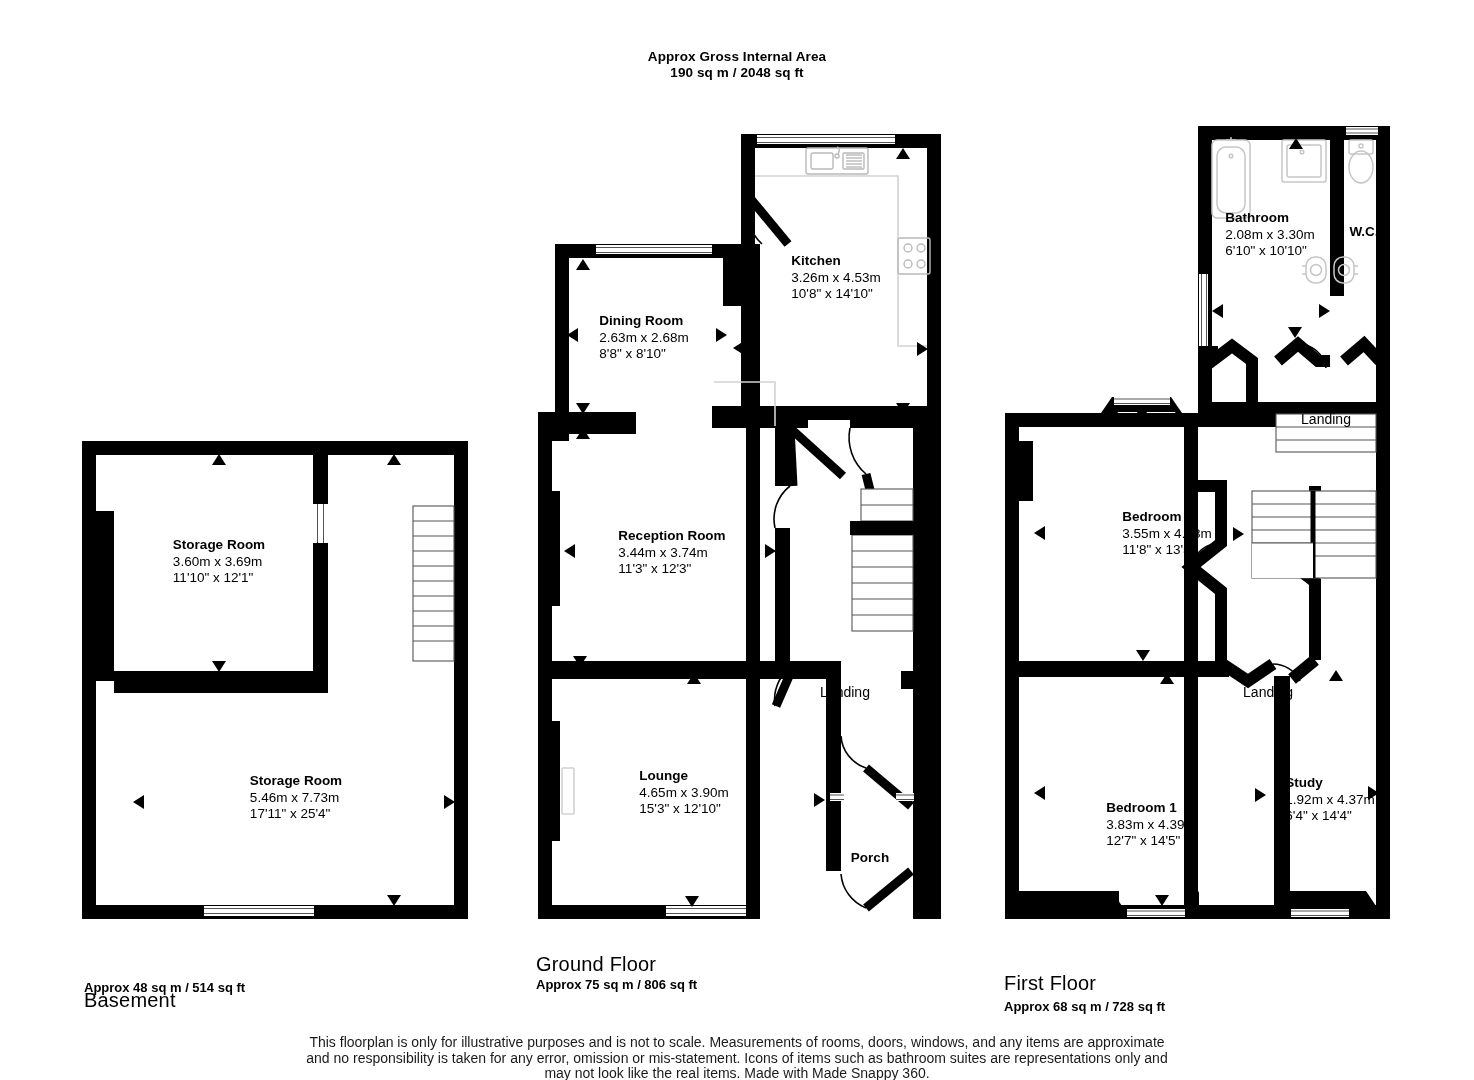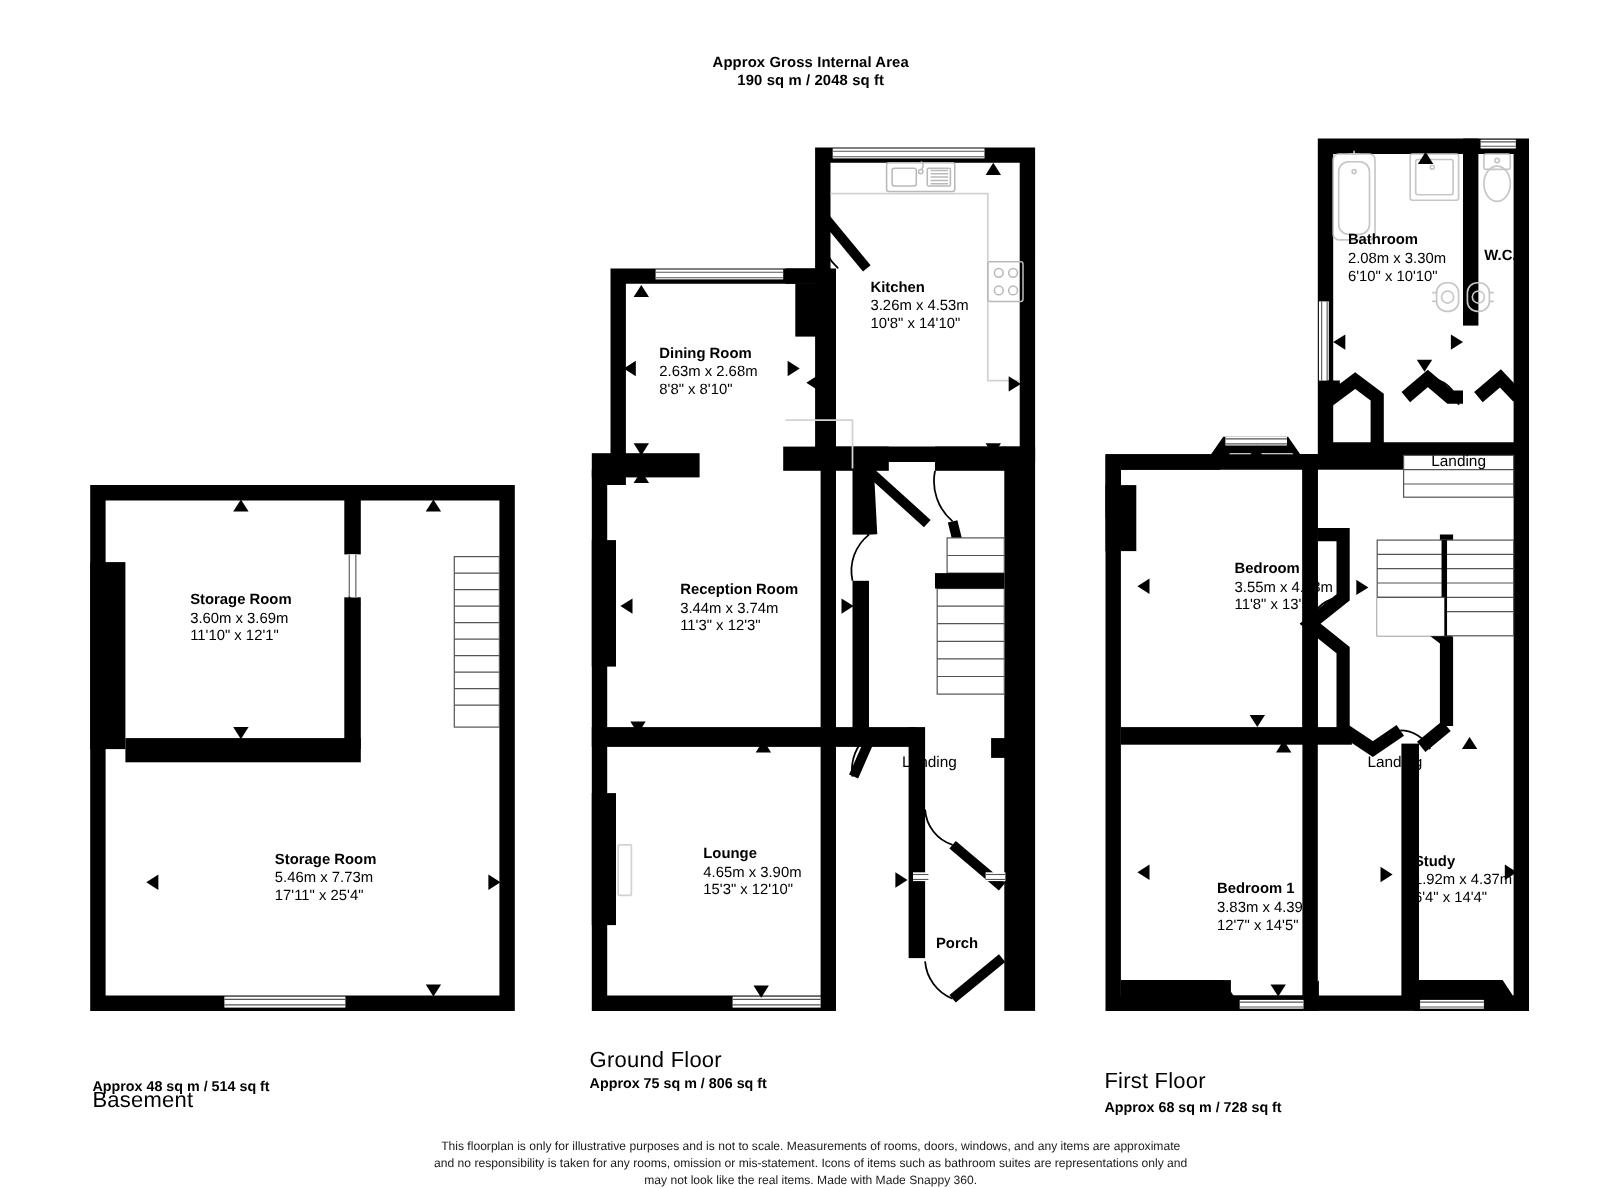--- a/index.html
+++ b/index.html
@@ -52,21 +52,21 @@
     font-weight: bold;
     font-size: 13px;
     white-space: nowrap;
   }
   .disclaimer {
     position: absolute;
     left: 0;
     top: 1019px;
     width: 1474px;
     text-align: center;
-    font-size: 11px;
+    font-size: 14px;
     line-height: 15.5px;
     color: #1a1a1a;
   }
   .roomlabel {
     position: absolute;
     text-align: left;
     white-space: nowrap;
     transform: translateX(-50%);
     line-height: 16.5px;
   }
@@ -511,17 +511,17 @@
   <div class="floorsub" style="left:84px; top:964px;">Approx 48 sq m / 514 sq ft</div>
 
   <div class="floorlabel" style="left:536px; top:937px;">Ground Floor</div>
   <div class="floorsub" style="left:536px; top:961px;">Approx 75 sq m / 806 sq ft</div>
 
   <div class="floorlabel" style="left:1004px; top:956px;">First Floor</div>
   <div class="floorsub" style="left:1004px; top:983px;">Approx 68 sq m / 728 sq ft</div>
 
   <div class="disclaimer">
     <div>This floorplan is only for illustrative purposes and is not to scale. Measurements of rooms, doors, windows, and any items are approximate</div>
-    <div>and no responsibility is taken for any rooms, omission or mis-statement. Icons of items such as bathroom suites are representations only and</div>
+    <div>and no responsibility is taken for any error, omission or mis-statement. Icons of items such as bathroom suites are representations only and</div>
     <div>may not look like the real items. Made with Made Snappy 360.</div>
   </div>
 
 </div>
 
 </body></html>

